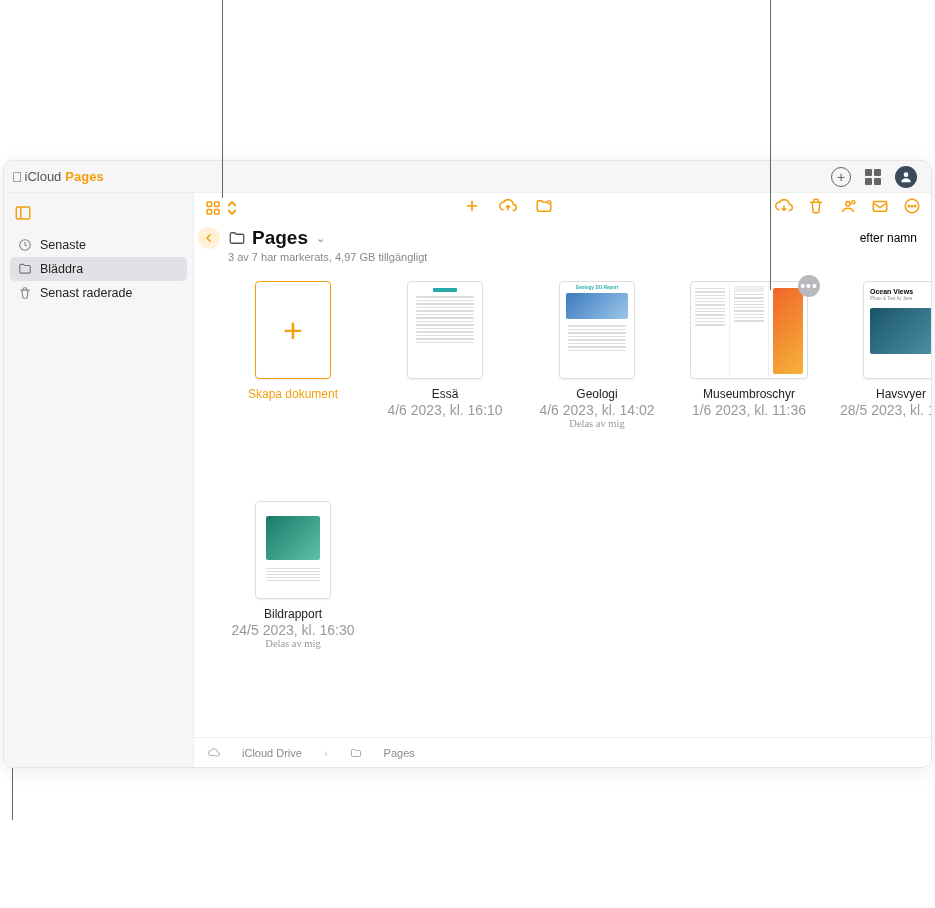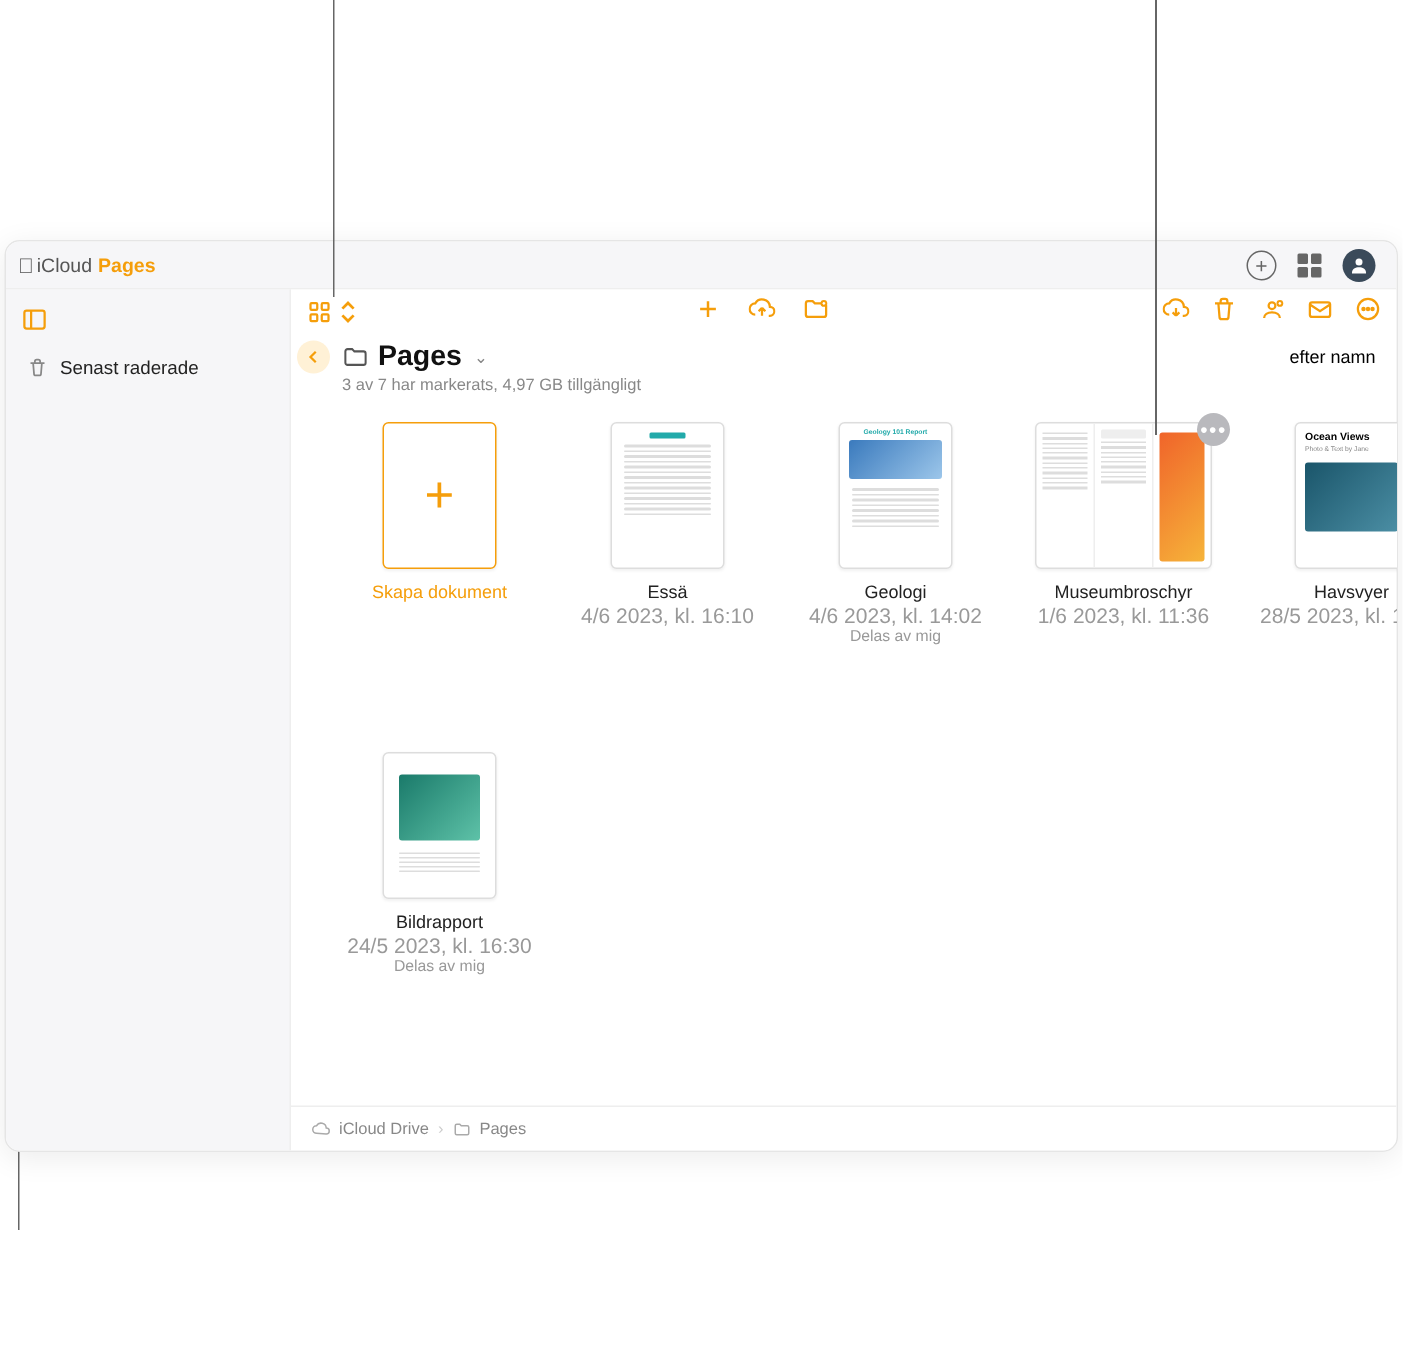--- a/index.html
+++ b/index.html
@@ -142,21 +142,21 @@
   .thumb.wide{width:118px;}
   .thumb.folder{
     border:none;box-shadow:none;background:transparent;
     display:flex;align-items:center;justify-content:center;
     width:100px;height:98px;border-radius:6px;background:#f2f4f5;
   }
   .thumb.folder svg{width:44px;height:44px;}
   .doc-name{font-size:12px;color:#222;margin-top:8px;text-align:center;}
   .doc-name.create{color:#f59e0b;}
   .doc-meta{font-size:14px;color:#999;text-align:center;margin-top:1px;}
-  .doc-meta2{font-size:10.5px;color:#999;text-align:left;}
+  .doc-meta2{font-size:10.5px;color:#999;text-align:left;font-family:Liberation Serif, serif;}
 
   .doc.selected .sel-wrap{
     position:absolute; top:-10px; left:6px; right:6px; height:176px;
     border:2px solid #f59e0b; border-radius:8px; background:#fff9ef;
     z-index:-1;
   }
   .doc .more-pill{
     position:absolute; top:-6px; right:4px;
     width:22px;height:22px;border-radius:50%;background:#b9b9bd;color:#fff;
     display:flex;align-items:center;justify-content:center;font-size:14px;cursor:pointer;
@@ -181,21 +181,21 @@
   .poster-img{height:40px;background:linear-gradient(135deg,#da6a1a,#f3b24a);}
   .poster-bar{height:10px;background:#f7c94a;}
   .poster-bar2{height:34px;background:#f08a2a;}
   .geo-title{font-size:4.5px;color:#2aa;text-align:center;padding:3px 3px 1px;font-weight:600;}
   .rep-img{height:44px;margin:14px 10px 4px;background:linear-gradient(135deg,#1a7a6a,#5ec2a8);border-radius:2px;}
   .rep-txt{padding:2px 10px;}
   .rep-txt .tx-line{margin:1.5px 0;}
 
   .breadcrumb{
     height:30px;border-top:1px solid #eee;
-    display:flex;align-items:center;gap:6px;
+    display:flex;align-items:center;gap:22px;
     padding:0 14px;font-size:11px;color:#888;
   }
   .breadcrumb svg{width:12px;height:12px;color:#aaa;}
   .breadcrumb .sep{color:#ccc;}
 
   .callout-b { position:absolute; width:1px; background:#666; }
 </style>
 </head>
 <body>
 
@@ -235,20 +235,33 @@
     <div class="sidebar">
       <div class="side-top">
         <svg viewBox="0 0 24 24" fill="none" stroke="currentColor" stroke-width="2">
             <rect x="3" y="4" width="18" height="16" rx="2"></rect>
             <line x1="9" y1="4" x2="9" y2="20"></line>
           </svg>
       </div>
       <div class="side-list">
         <div class="side-item">
           <svg viewBox="0 0 24 24" fill="none" stroke="currentColor" stroke-width="2">
+              <circle cx="12" cy="12" r="9"></circle>
+              <path d="M12 7v5l3 2"></path>
+            </svg>
+          <span>Senaste</span>
+        </div>
+        <div class="side-item selected">
+          <svg viewBox="0 0 24 24" fill="none" stroke="currentColor" stroke-width="2">
+              <path d="M3 6a2 2 0 012-2h4l2 2h8a2 2 0 012 2v9a2 2 0 01-2 2H5a2 2 0 01-2-2z"></path>
+            </svg>
+          <span>Bläddra</span>
+        </div>
+        <div class="side-item">
+          <svg viewBox="0 0 24 24" fill="none" stroke="currentColor" stroke-width="2">
               <path d="M4 7h16M9 7V5a2 2 0 012-2h2a2 2 0 012 2v2m-8 0l1 12a2 2 0 002 2h4a2 2 0 002-2l1-12"></path>
             </svg>
           <span>Senast raderade</span>
         </div>
       </div>
     </div>
 
     <div class="main">
 
       <div class="toolbar">

